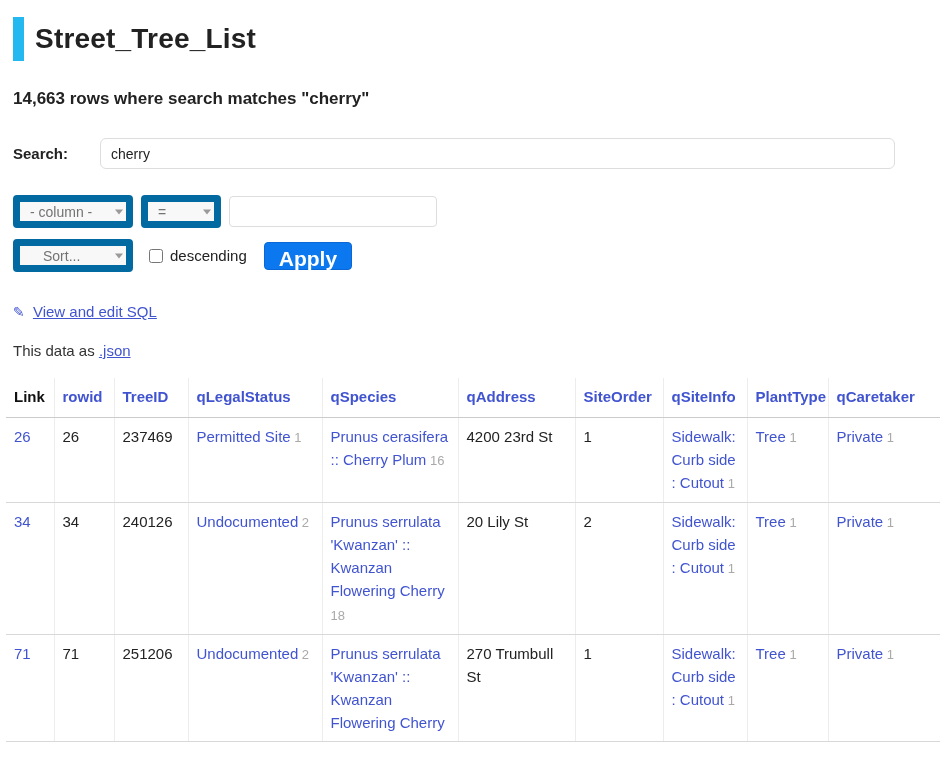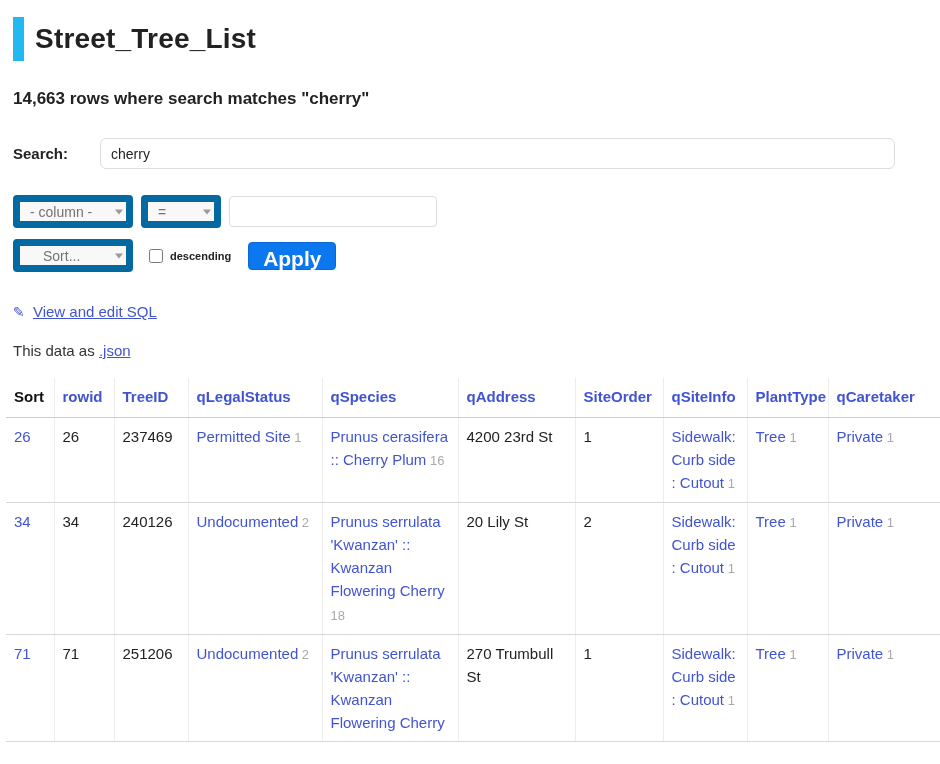--- a/index.html
+++ b/index.html
@@ -31,21 +31,21 @@
   select{appearance:none;-webkit-appearance:none;-moz-appearance:none;
     background:#f8f8f8;border:7px solid #0369a1;border-radius:4px;height:33px;
     font-size:14px;color:#737373;padding:0 26px 0 10px;font-family:inherit;outline:none;}
   .select-col{width:120px;} .select-op{width:80px;} .select-sort{width:120px;padding-left:23px;}
   .select-arrow{position:absolute;right:10px;top:50%;transform:translateY(-50%);
     width:0;height:0;border-left:4px solid transparent;border-right:4px solid transparent;
     border-top:5px solid #9a9a9a;pointer-events:none;}
   .filter-value{width:208px;height:31px;border:1px solid #ddd;border-radius:4px;
     font-size:14px;padding:0 9px;font-family:inherit;outline:none;}
   .desc-check{width:14px;height:14px;margin:0 0 0 16px;}
-  .desc-label{font-weight:bold;font-size:11px;margin-left:7px;}
+  .desc-label{font-weight:normal;font-size:15px;margin-left:7px;}
   .apply-btn{margin-left:17px;background:var(--button);border:1px solid var(--button-border);
     color:#fff;font-weight:bold;font-size:21px;border-radius:4px;padding:4px 14px;height:28px;
     font-family:inherit;cursor:pointer;}
 
   
   .line{font-size:15px;color:#333;}
   .sql-line{margin-top:31px;}
   .json-line{margin-top:22px;}
   .facets-line{margin-top:23px;}
   a{color:var(--link);}
@@ -119,21 +119,21 @@
   </div>
 
   <div class="line json-line">
     <span>This data as </span><a href="#">.json</a>
   </div>
 
 
   <table>
     <thead>
       <tr>
-          <th>Sort</th>
+          <th>Link</th>
           <th><a href="#">rowid</a></th>
           <th><a href="#">TreeID</a></th>
           <th><a href="#">qLegalStatus</a></th>
           <th><a href="#">qSpecies</a></th>
           <th><a href="#">qAddress</a></th>
           <th><a href="#">SiteOrder</a></th>
           <th><a href="#">qSiteInfo</a></th>
           <th><a href="#">PlantType</a></th>
           <th><a href="#">qCaretaker</a></th>
         </tr>

